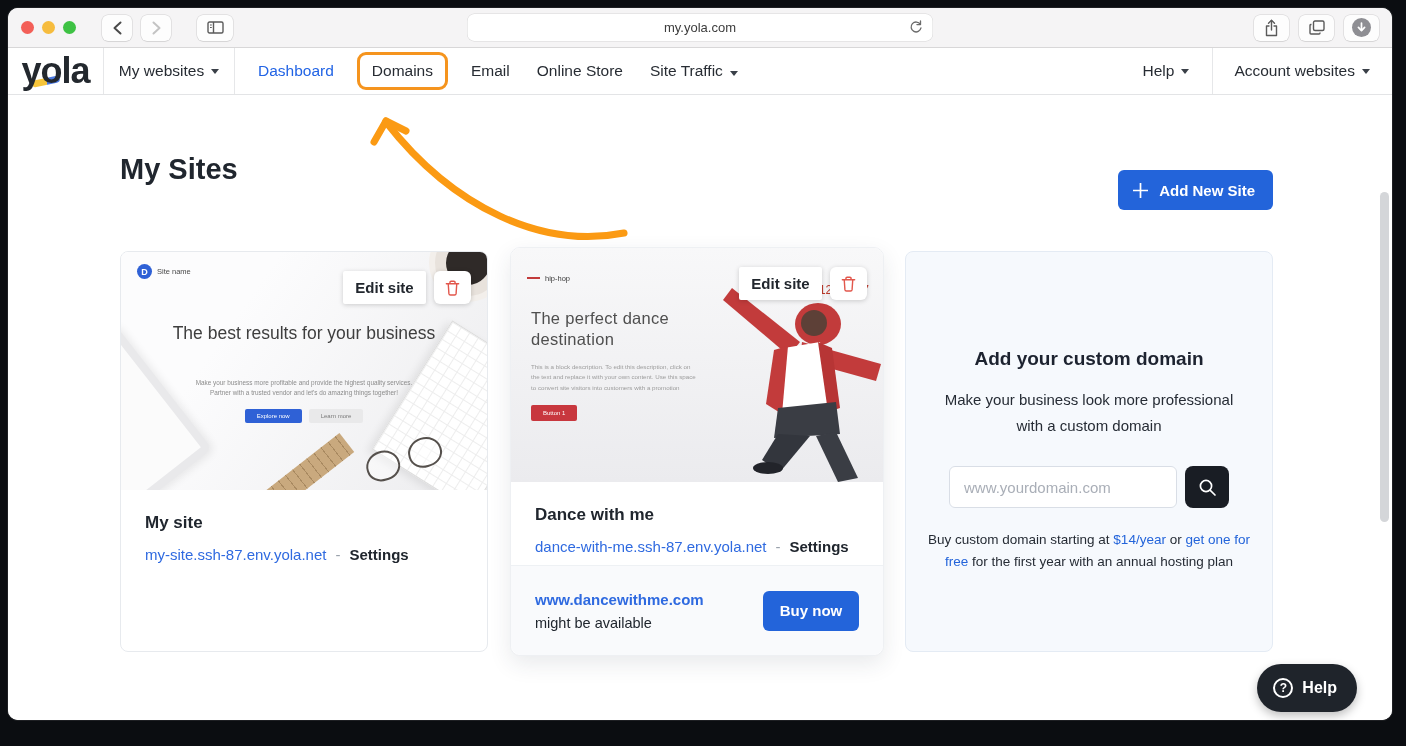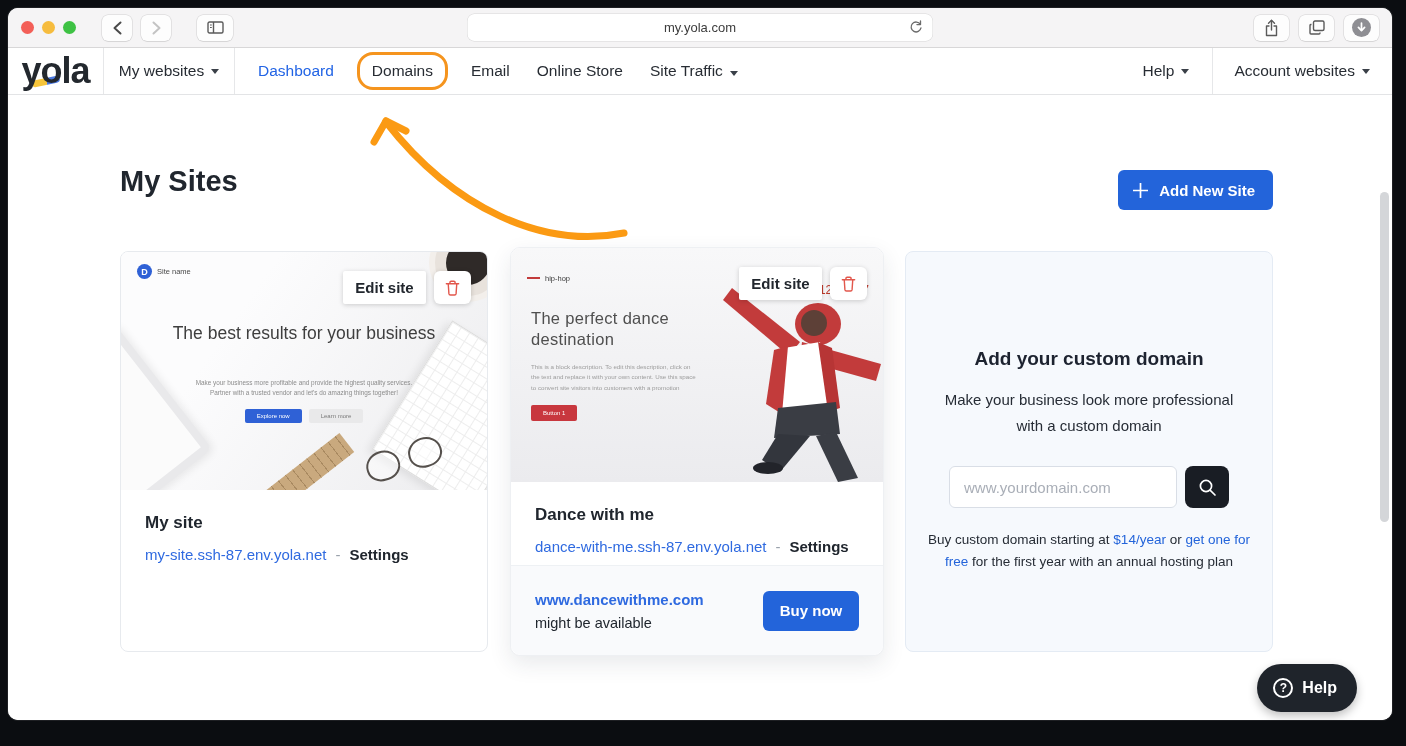--- a/index.html
+++ b/index.html
@@ -52,29 +52,29 @@
     background:linear-gradient(100deg,#f7c53a 0 52%,#4a78e0 52% 100%);
     border-radius:4px; transform:rotate(-12deg); z-index:0; }
   .mywebsites { width:131px; display:flex; align-items:center; justify-content:center;
     border-right:1px solid #e6e7e9; font-size:15.5px; color:#272c33; }
   .caret { width:0; height:0; border-left:4.5px solid transparent; border-right:4.5px solid transparent;
     border-top:5px solid #3a4048; display:inline-block; margin-left:7px; }
   .navlinks { display:flex; align-items:center; margin-left:23px; gap:27px; }
   .navlink { font-size:15.5px; color:#272c33; cursor:pointer; }
   .navlink.active { color:#2264e5; }
   .domains-highlight {
-    border:3.5px solid #f5941e; border-radius:16px; padding:7px 12px; margin:0 -4px;
+    border:3.5px solid #f5941e; border-radius:9px; padding:7px 12px; margin:0 -4px;
   }
   .appnav-right { margin-left:auto; display:flex; align-items:stretch; }
   .help-cell { display:flex; align-items:center; padding:0 23px; font-size:15.5px; color:#272c33;
     border-right:1px solid #e6e7e9; }
   .acct-cell { display:flex; align-items:center; padding:0 22px 0 21px; font-size:15.5px; color:#272c33; }
   
   .content { position:relative; height:625px; background:#fff; }
-  .page-title { position:absolute; left:112px; top:70px; font-size:29px; font-weight:700; color:#20262e; }
+  .page-title { position:absolute; left:112px; top:58px; font-size:29px; font-weight:700; color:#20262e; }
   .add-btn {
     position:absolute; right:119px; top:75px; height:40px; padding:0 18px 0 14px;
     background:#2364da; border:none; border-radius:6px; color:#fff;
     font-size:15px; font-weight:700; display:flex; align-items:center; gap:10px;
     font-family:inherit; cursor:pointer;
   }
   .arrow-svg { position:absolute; left:0; top:0; pointer-events:none; }
   
   .card { position:absolute; border-radius:8px; overflow:hidden; background:#fff; }
   .card1 { left:112px; top:156px; width:368px; height:401px; border:1px solid #e7eaee; }

